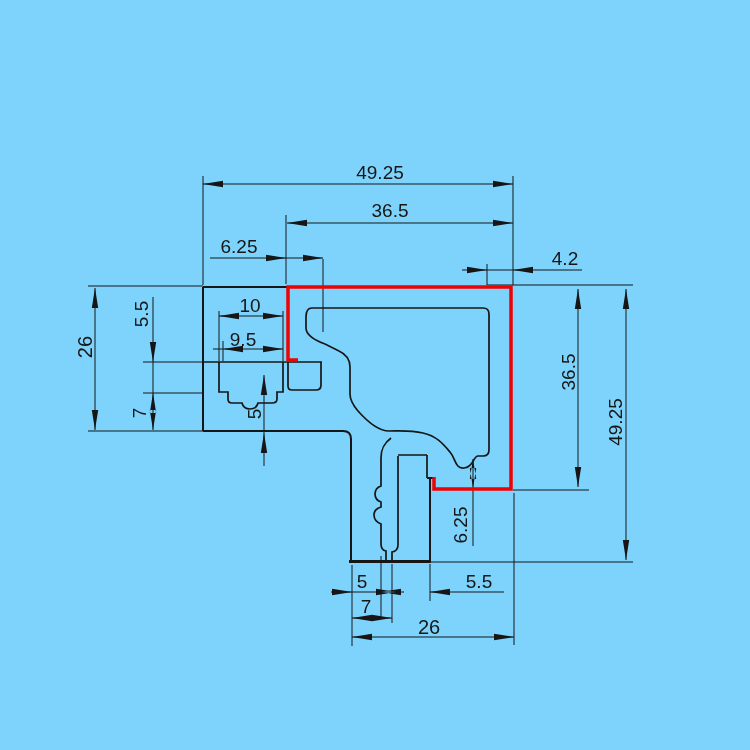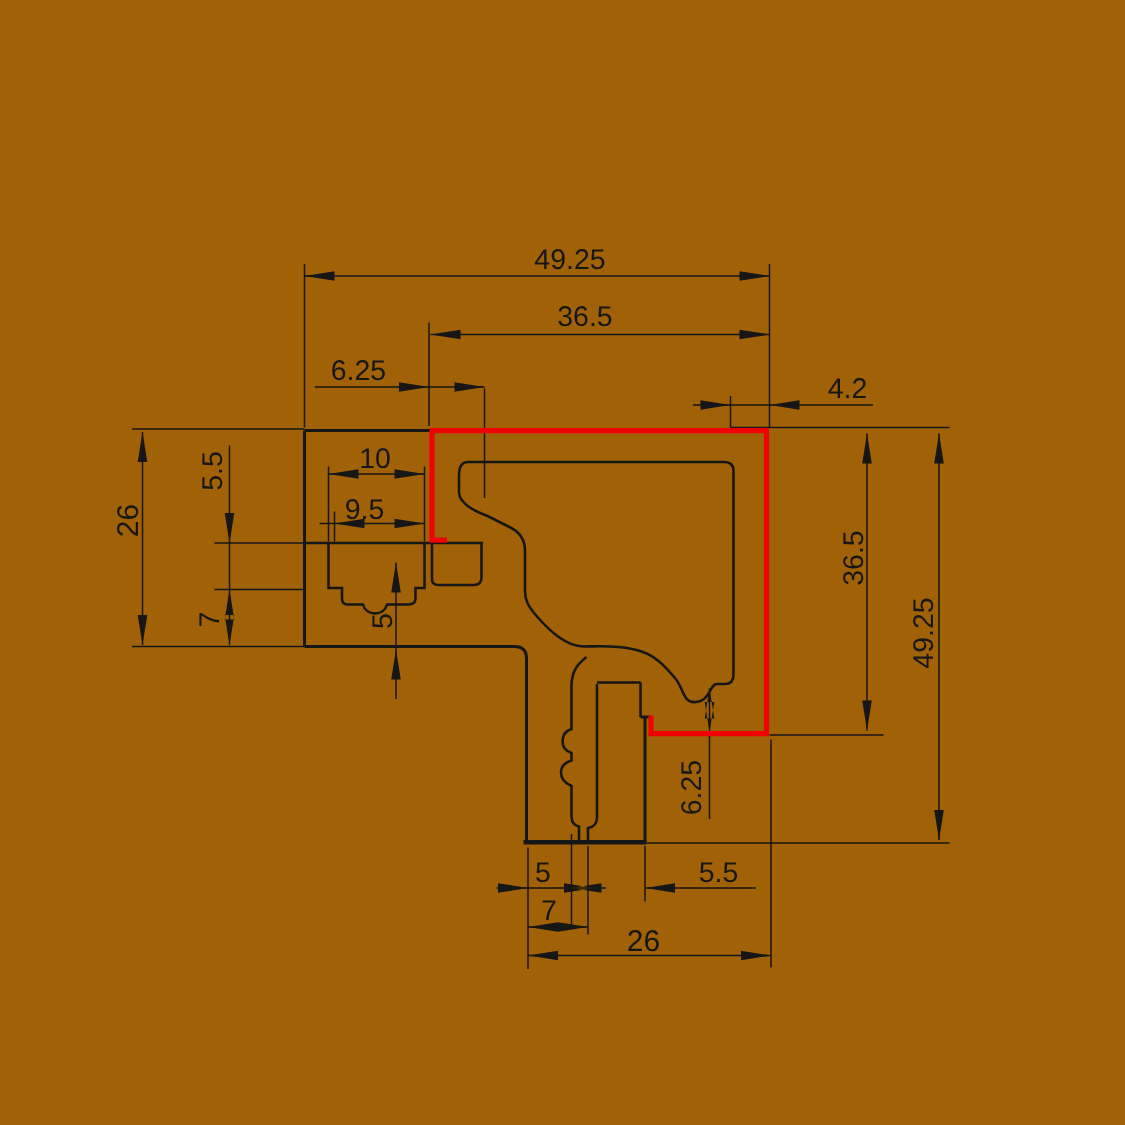--- a/index.html
+++ b/index.html
@@ -1,16 +1,16 @@
 <!DOCTYPE html>
 <html><head>
 <meta charset="utf-8">
 <style>
   html,body{margin:0;padding:0;background:#ffffff;}
-  .stage{width:750px;height:750px;position:relative;background:#a16207;overflow:hidden;}
+  .stage{width:750px;height:750px;position:relative;background:#7dd3fc;overflow:hidden;}
   svg{position:absolute;left:0;top:0;}
   text{font-family:"Liberation Sans","DejaVu Sans",sans-serif;fill:#161616;}
   .dimtxt{font-size:19px;}
   .dimtxt-lg{font-size:20px;}
 </style>
 </head>
 <body>
 
 <div class="stage">
 <svg width="750" height="750" viewBox="0 0 750 750">

